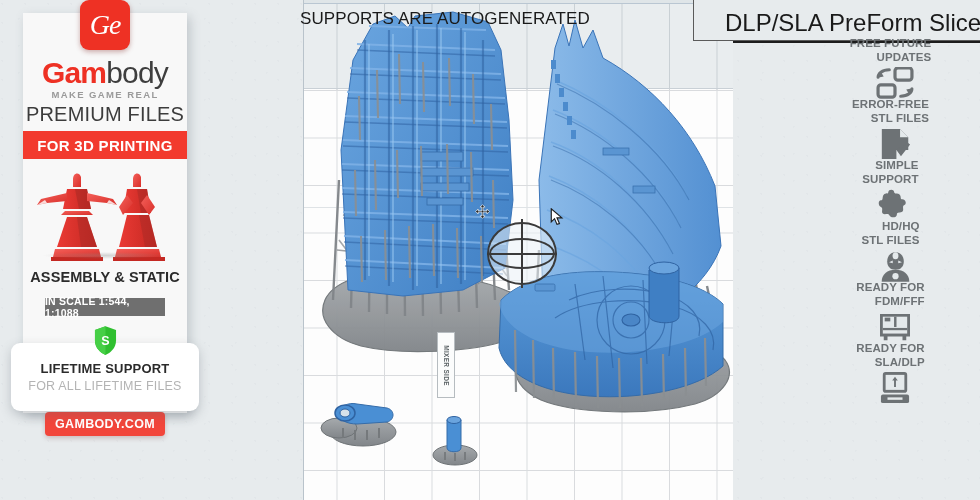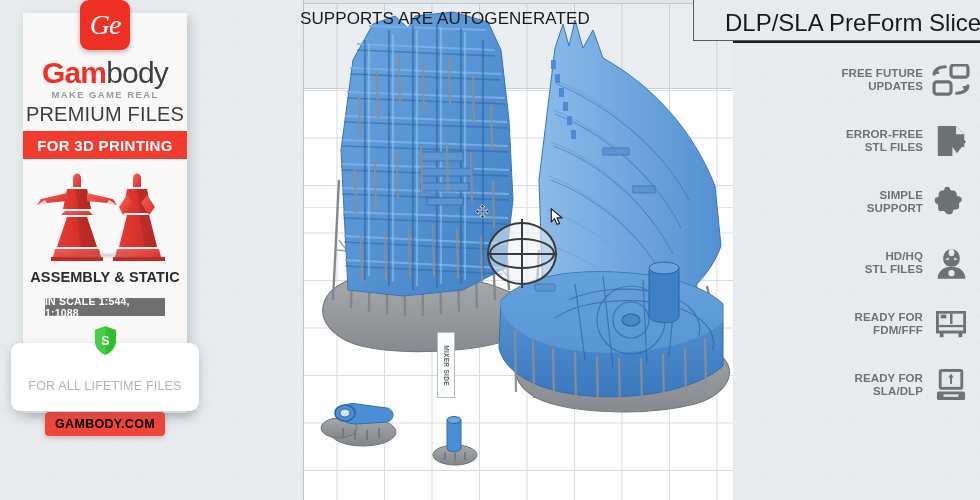--- a/index.html
+++ b/index.html
@@ -157,29 +157,29 @@
   .sc-t2 {
     position:absolute; left:0; top:36px; width:188px; text-align:center;
     font-size:12.5px; color:#b4b4b4; letter-spacing:.2px;
   }
   .dotcom {
     position:absolute; left:22px; top:399px; width:120px; height:24px;
     background:#f2453a; border-radius:4px; z-index:1;
     display:flex; align-items:center; justify-content:center;
     box-shadow: 0 2px 5px rgba(120,40,35,.25);
   }
-  .dotcom span { color:#000000; font-size:12.5px; font-weight:700; letter-spacing:.3px; }
+  .dotcom span { color:#ffffff; font-size:12.5px; font-weight:700; letter-spacing:.3px; }
 
   
   .features {
     position:absolute; right: 0px; top: 58px; width: 160px; z-index:50;
   }
   .feat {
     display:flex; align-items:center; justify-content:flex-end;
-    height: 44px; margin-bottom: 17px; padding-right: 10px;
+    height: 44px; margin-bottom: 17px; padding-right: 10px; flex-direction: column;
   }
   .feat-label {
     text-align:right; font-size:11.5px; font-weight:700; color:#6d7275;
     line-height:13.5px; letter-spacing:.1px; margin-right:9px;
   }
   .feat-icon {
     width:38px; height:38px; flex:0 0 38px;
     display:flex; align-items:center; justify-content:center;
     color:#6d7275;
   }
@@ -499,20 +499,21 @@
       <span>IN SCALE 1:544, 1:1088</span>
     </div>
 
     <svg class="shield" viewBox="0 0 24 30">
       <path d="M12 0 L23 4 V15 C23 23 17 28 12 30 C7 28 1 23 1 15 V4 Z" fill="#2fbf2f"></path>
       <path d="M12 0 L1 4 V15 C1 23 7 28 12 30 Z" fill="#46cf46"></path>
       <text x="12" y="20" font-family="Liberation Sans, sans-serif" font-size="13" font-weight="700" fill="#ffffff" text-anchor="middle">S</text>
     </svg>
 
     <div class="support-card">
+      <div class="sc-t1">LIFETIME SUPPORT</div>
       <div class="sc-t2">FOR ALL LIFETIME FILES</div>
     </div>
 
     <div class="dotcom">
       <span>GAMBODY.COM</span>
     </div>
   </div>
 
   <div class="features">
 

